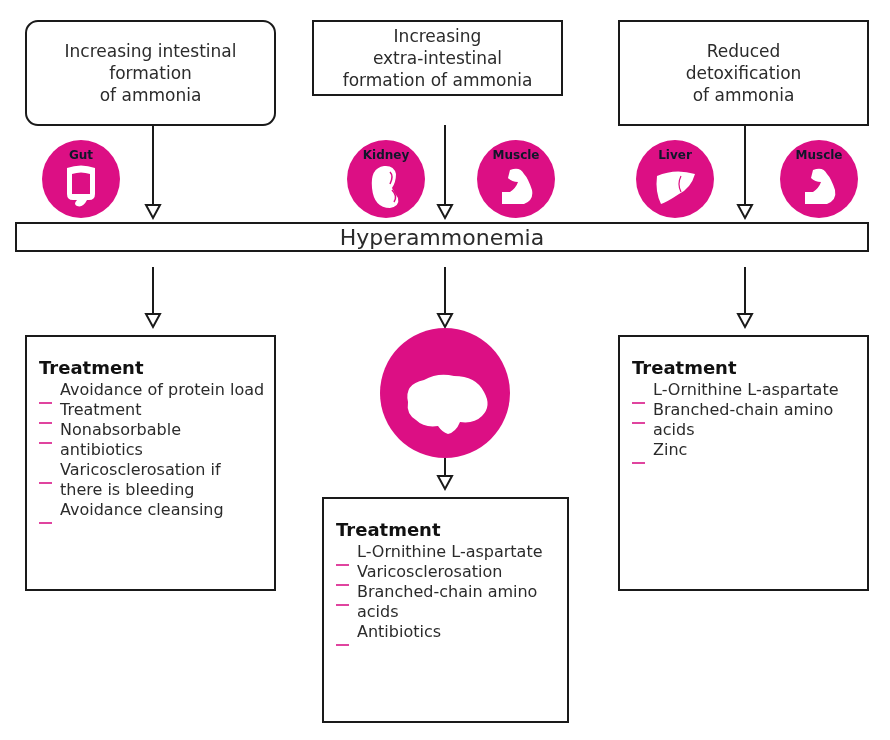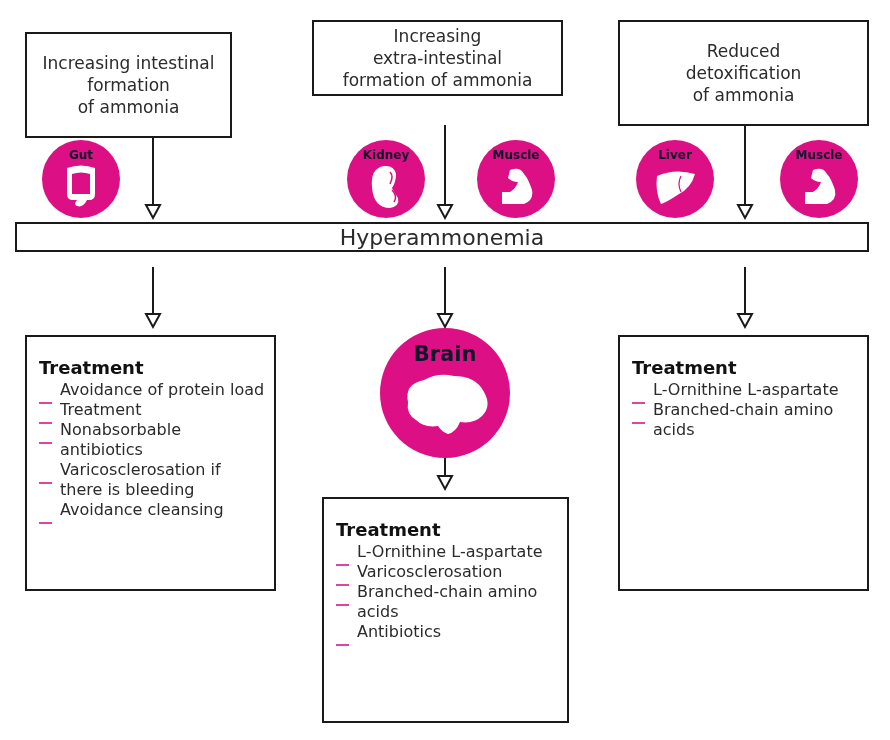--- a/index.html
+++ b/index.html
@@ -39,21 +39,21 @@
     <polygon points="146,314 160,314 153,327"></polygon>
     <line x1="445" y1="267" x2="445" y2="314"></line>
     <polygon points="438,314 452,314 445,327"></polygon>
     <line x1="745" y1="267" x2="745" y2="314"></line>
     <polygon points="738,314 752,314 745,327"></polygon>
     <line x1="445" y1="450" x2="445" y2="476"></line>
     <polygon points="438,476 452,476 445,489"></polygon>
   </g>
 </svg>
 
-<div class="box cause" style="left:25px;top:32px;width:207px;height:106px;">
+<div class="box cause" style="left:25px;top:20px;width:251px;height:106px;border-radius:13px;">
   <span>Increasing intestinal
 formation
 of ammonia</span>
 </div>
 <div class="box cause" style="left:312px;top:20px;width:251px;height:76px;">
   <span>Increasing
 extra-intestinal
 formation of ammonia</span>
 </div>
 <div class="box cause" style="left:618px;top:20px;width:251px;height:106px;">
@@ -93,21 +93,20 @@
   <svg viewBox="0 0 40 46">
     <path d="M14 6 Q24 2 28 10 Q32 14 36 26 Q38 36 28 40 L6 40 L6 28 L14 28 Q20 24 22 18 Q16 18 12 14 Z" fill="#fff"></path>
   </svg>
 </div>
 
 <div class="box hyper" style="left:15px;top:222px;width:854px;height:30px;">
   <span>Hyperammonemia</span>
 </div>
 
 <div class="organ brain" style="left:380px;top:328px;">
-  <div class="lbl">Brain</div>
   <svg viewBox="0 0 94 68">
     <path d="M10 30 Q6 12 26 8 Q40 0 56 4 Q78 4 86 20 Q94 34 84 44 Q76 52 62 50 Q58 60 50 62 Q44 60 40 54 Q26 56 18 48 Q8 42 10 30 Z" fill="#fff"></path>
   </svg>
 </div>
 
 <div class="box treat" style="left:25px;top:335px;width:251px;height:256px;">
   <h3>Treatment</h3>
   <ul>
     <li>Avoidance of protein load</li>
     <li>Treatment</li>
@@ -125,14 +124,15 @@
     <li>Branched-chain amino acids</li>
     <li>Antibiotics</li>
   </ul>
 </div>
 
 <div class="box treat" style="left:618px;top:335px;width:251px;height:256px;">
   <h3>Treatment</h3>
   <ul>
     <li>L-Ornithine L-aspartate</li>
     <li>Branched-chain amino acids</li>
+    <li>Zinc</li>
   </ul>
 </div>
 
 </body></html>

